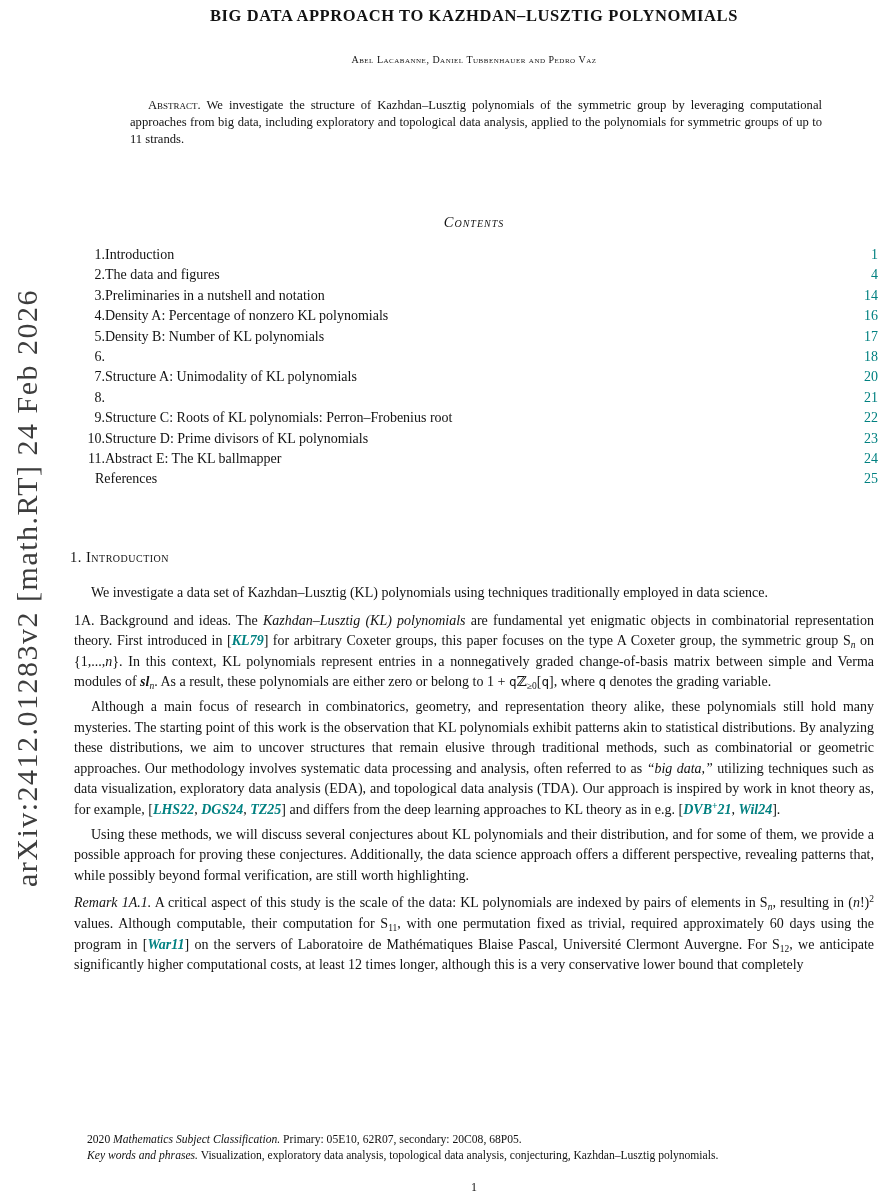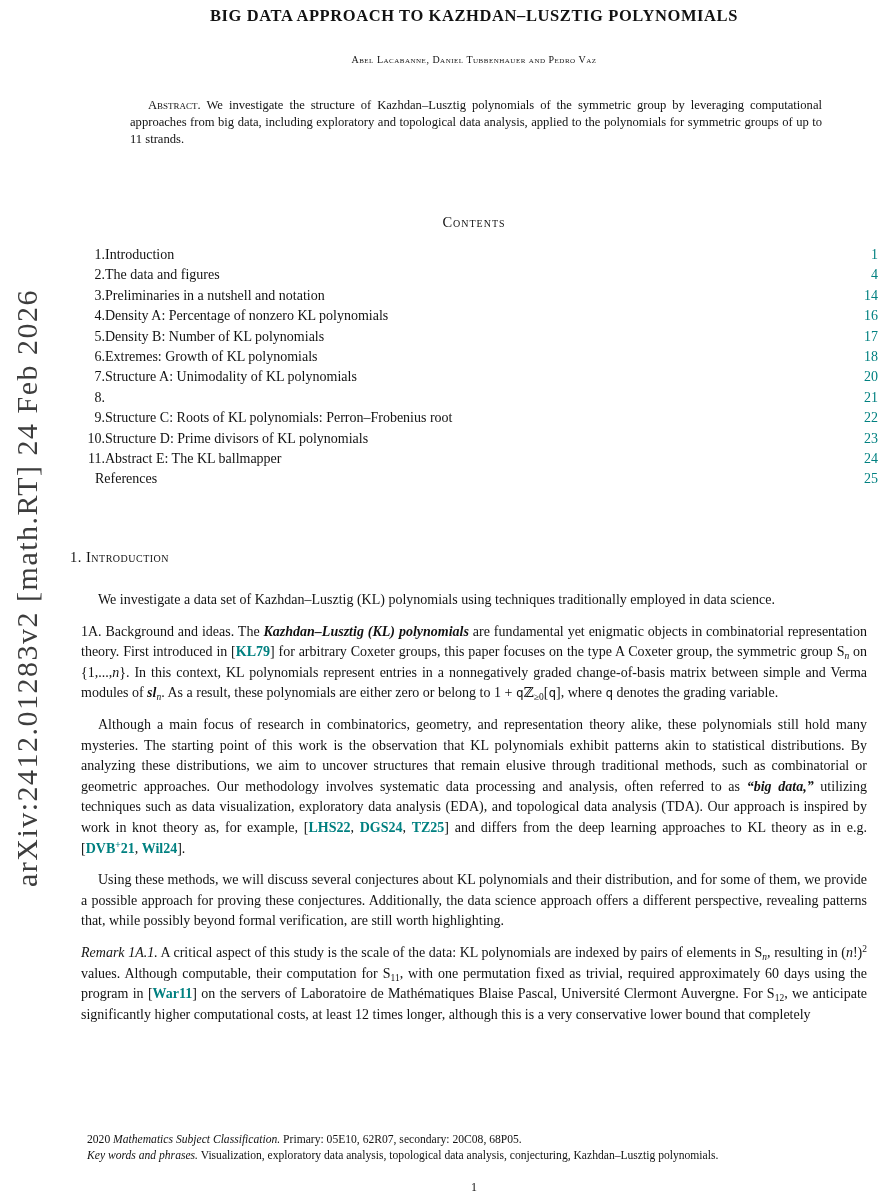--- a/index.html
+++ b/index.html
@@ -27,54 +27,54 @@
   .authors {
     position:absolute; top:54px; left:70px; width:808px;
     text-align:center; font-variant:small-caps; font-size:10px; letter-spacing:0.5px;
   }
   .abstract {
     position:absolute; top:97px; left:130px; width:692px;
     font-size:12.6px; line-height:17.2px; text-align:justify; text-indent:18px;
   }
   .contents-heading {
     position:absolute; top:214px; left:70px; width:808px;
-    text-align:center; font-variant:small-caps; font-size:14.5px; letter-spacing:1px;
+    text-align:center; font-variant:small-caps; font-size:14.5px; letter-spacing:1px;font-style:italic;
   }
   .toc { position:absolute; top:245px; left:70px; width:808px; font-size:14px; }
   .toc-row { display:flex; align-items:baseline; line-height:20.4px; }
   .toc-num { width:35px; text-align:right; flex:0 0 auto; }
   .toc-label { margin-left:0; }
   .toc-row.noref .toc-label { margin-left:25px; }
   .toc-fill { flex:1 1 auto; }
   .toc-page { color:var(--link); }
   .section-heading {
     position:absolute; top:549px; left:70px; width:808px;
     text-align:left; font-variant:small-caps; font-size:14.5px; letter-spacing:0.5px;
   }
   .body {
     position:absolute; top:579px; left:70px; width:808px;
     font-size:14px; line-height:20.6px; text-align:justify;
   }
-  .para { margin:11px; }
+  .para { margin:4px; }
   .para.indent { text-indent:17px; }
   .para.sp { margin-top:7px; }
   .footnotes {
     position:absolute; top:1132px; left:70px; width:808px;
     font-size:11.6px; line-height:16.2px; text-align:justify;
   }
   .fn { margin:0; text-indent:17px; }
   .page-number {
     position:absolute; top:1180px; left:70px; width:808px;
     text-align:center; font-size:12px;
   }
   .b  { font-weight:normal; }
   .i  { font-style:italic; }
-  .bi { font-weight:bold; font-style:italic; }
+  .bi { font-weight:normal; font-style:italic; }
   .sc { font-variant:small-caps; }
-  .link { color:var(--link); font-weight:bold; }
+  .link { color:var(--link); font-weight:bold;font-style:italic; }
   .sub { font-size:68%; vertical-align:-0.28em; line-height:0; }
   .sup { font-size:68%; vertical-align:0.5em; line-height:0; }
   .tt  { font-family:"DejaVu Sans Mono",monospace; font-size:0.9em; }
   .frak{ font-style:italic; font-weight:bold; }
 </style>
 </head>
 <body>
 
 <div class="sheet">
 
@@ -114,21 +114,20 @@
         <span class="toc-page">16</span>
       </div>
       <div class="toc-row">
         <span class="toc-num">5.</span>
         <span class="toc-label">Density B: Number of KL polynomials</span>
         <span class="toc-fill"></span>
         <span class="toc-page">17</span>
       </div>
       <div class="toc-row">
         <span class="toc-num">6.</span>
-        <span class="toc-label">Extremes: Growth of KL polynomials</span>
         <span class="toc-fill"></span>
         <span class="toc-page">18</span>
       </div>
       <div class="toc-row">
         <span class="toc-num">7.</span>
         <span class="toc-label">Structure A: Unimodality of KL polynomials</span>
         <span class="toc-fill"></span>
         <span class="toc-page">20</span>
       </div>
       <div class="toc-row">

